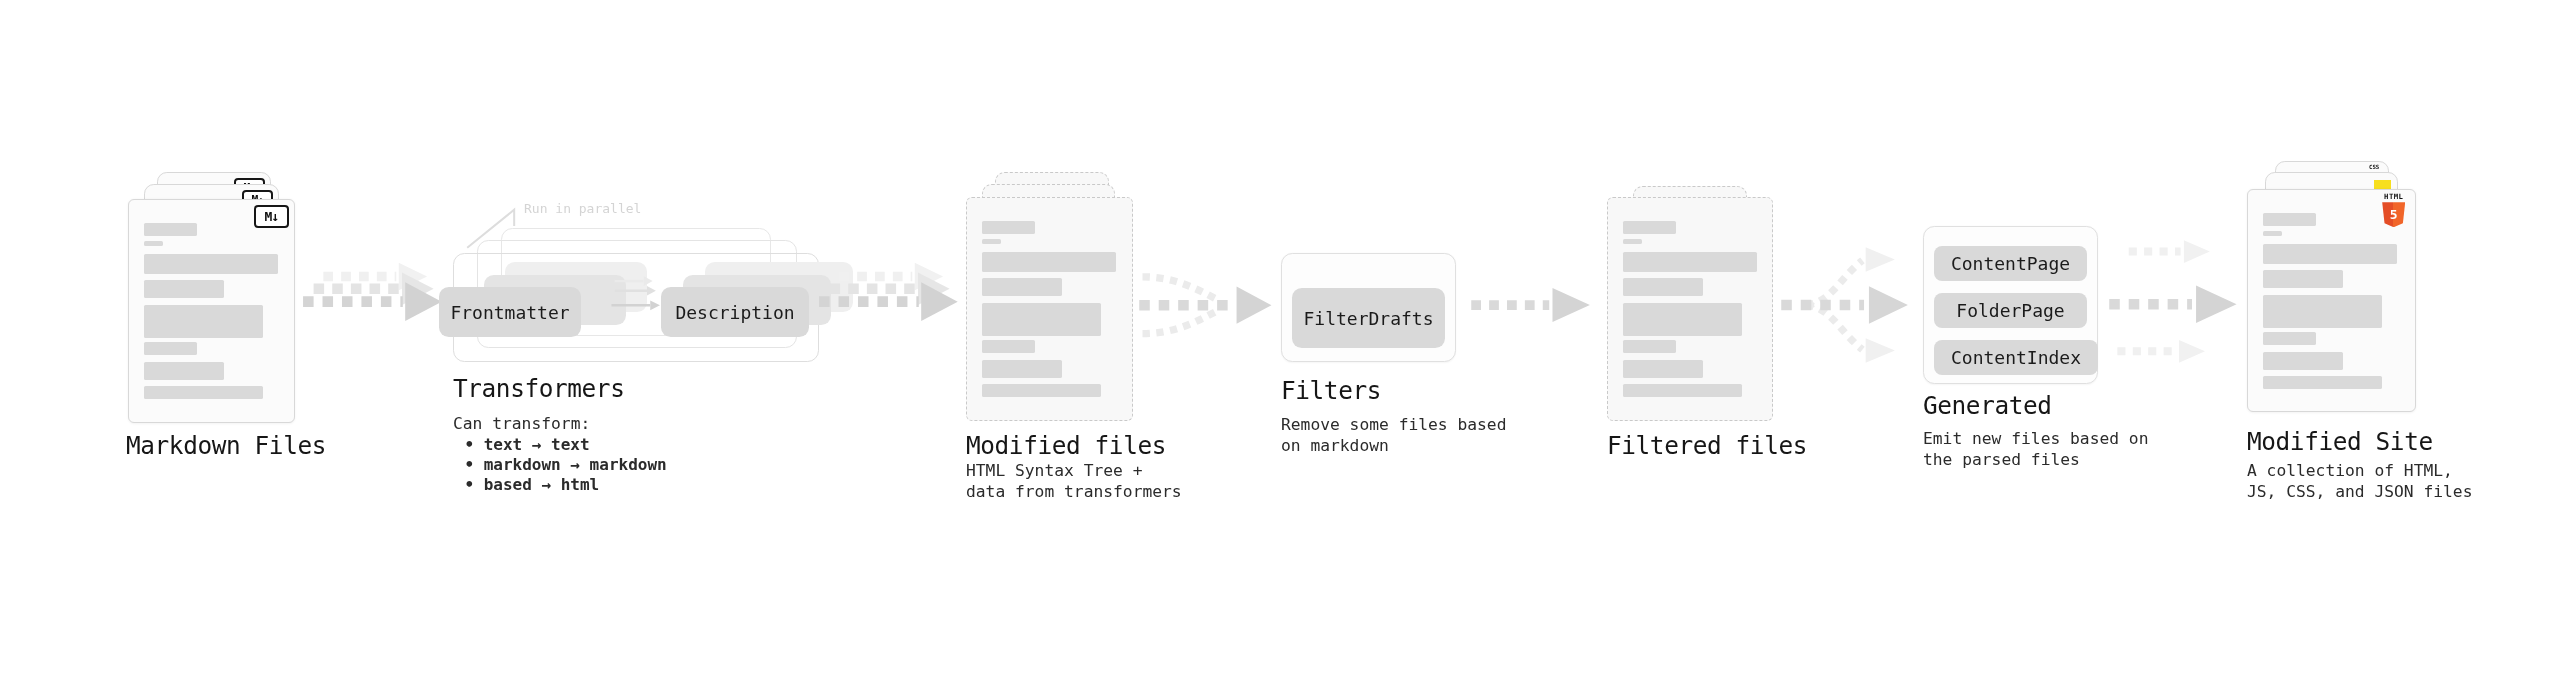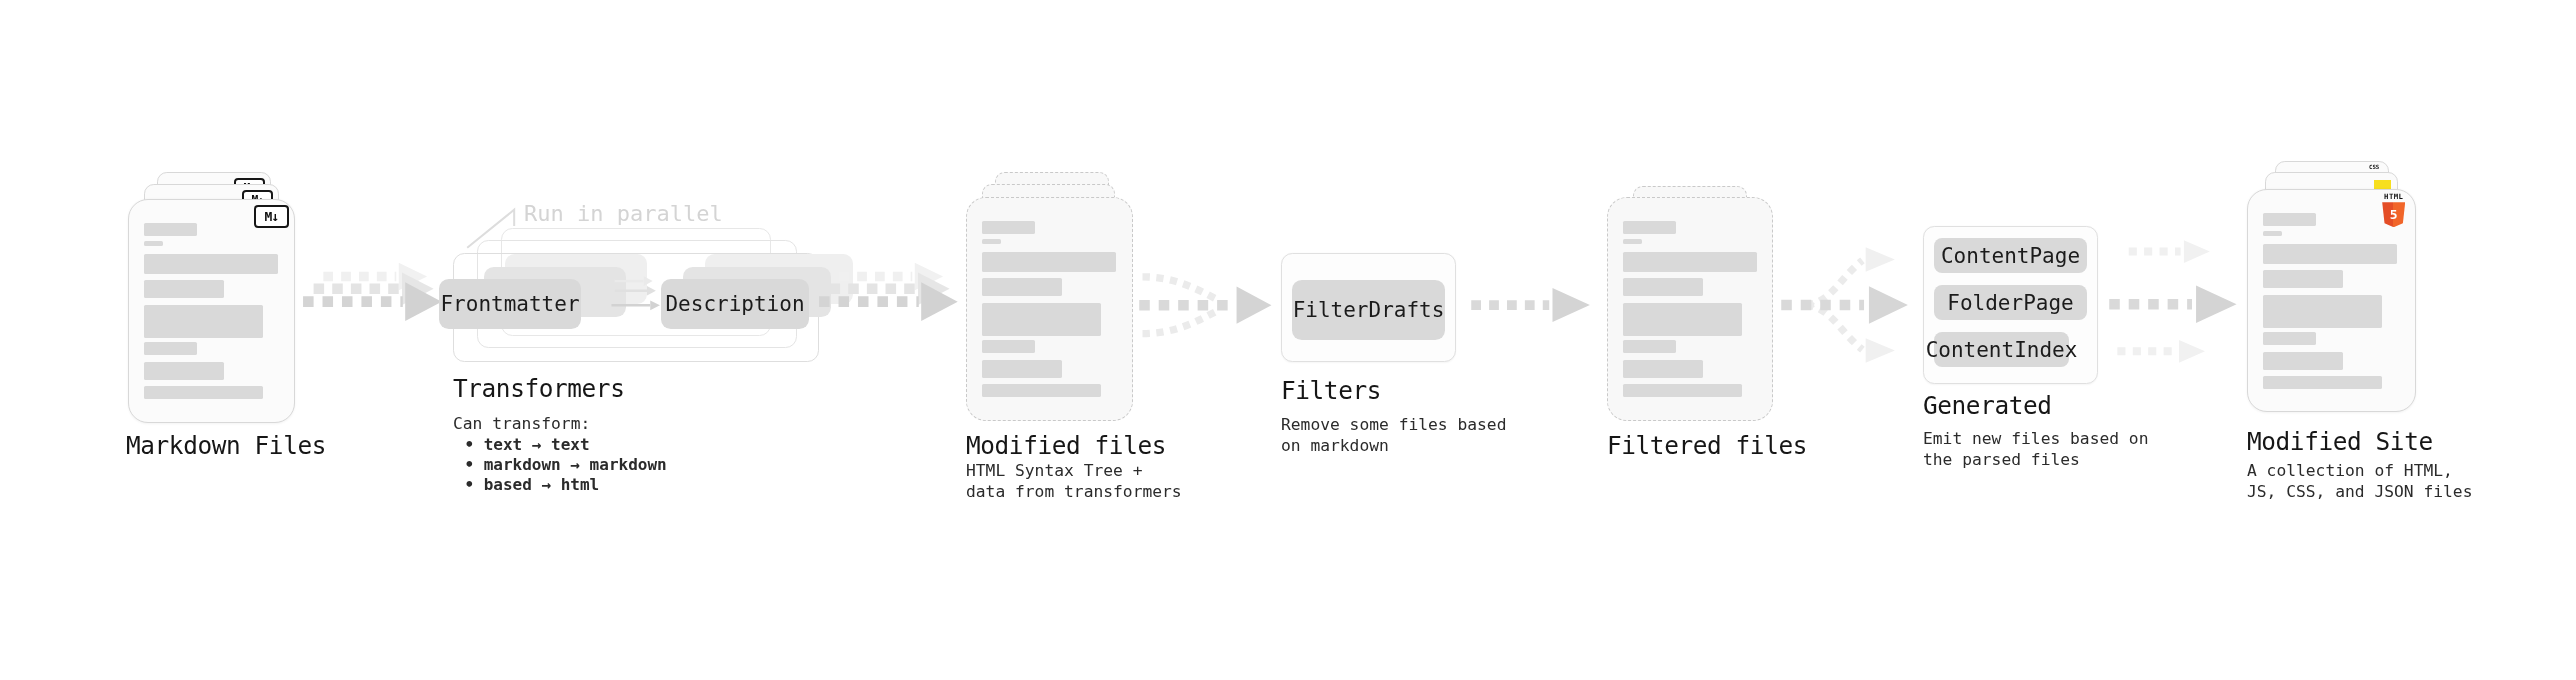--- a/index.html
+++ b/index.html
@@ -3,21 +3,21 @@
 <meta charset="utf-8">
 <style>
   html,body{margin:0;padding:0;background:#fff;}
   #canvas{
     position:relative;width:2576px;height:681px;background:#ffffff;overflow:hidden;
     font-family:"DejaVu Sans Mono", monospace;color:#1a1a1a;
   }
   svg.arr{position:absolute;overflow:visible;}
 
   
-  .doc-card{position:absolute;width:165px;height:222px;border:1.6px solid #d8d8d8;border-radius:20px;
+  .doc-card{position:absolute;width:165px;height:222px;border:1.6px solid #d8d8d8;border-radius:6px;
             background:#fbfbfb;box-shadow:0 0.8px 2.4px rgba(0,0,0,.05);}
   .doc-tab{position:absolute;border:1.6px solid #d8d8d8;border-radius:9.8px;background:#fbfbfb;}
   .dashed{border-style:dashed !important;border-color:#c9c9c9 !important;background:#f8f8f8 !important;box-shadow:none !important;}
 
   
   .bar{position:absolute;left:14.6px;background:#d9d9d9;border-radius:1.6px;}
   .b1{top:23px;width:53px;height:13px}
   .b2{top:41px;width:19.5px;height:4.9px}
   .b3{top:54px;width:134px;height:19.5px}
   .b4{top:80px;width:80px;height:18px}
@@ -39,29 +39,29 @@
        display:flex;align-items:center;justify-content:center;color:#fff;font-weight:bold;font-size:13px;}
   .js-badge{position:absolute;top:6.5px;right:5.7px;width:17px;height:9.8px;background:#f7df1e;}
   .css-badge{position:absolute;top:3.3px;right:5.7px;width:16.3px;text-align:center;
        border-bottom:2.4px solid #2f6df2;padding-bottom:0.8px;
        font-size:5.7px;font-weight:800;color:#111;line-height:5.7px;}
 
   
   .frame{position:absolute;border:1.6px solid #e0e0e0;border-radius:11.4px;background:transparent;}
   .frame.solid{background:#fdfdfd;box-shadow:0 0.8px 1.6px rgba(0,0,0,.04);}
   .node-btn{position:absolute;background:#d9d9d9;border-radius:9.8px;display:flex;align-items:center;
-            justify-content:center;font-size:21px;color:#1b1b1b;white-space:pre;}
+            justify-content:center;font-size:18px;color:#1b1b1b;white-space:pre;margin-top:8px;}
   .ghost1{background:#e4e4e4;}
   .ghost2{background:#efefef;}
 
   
   .title{position:absolute;font-size:24.4px;letter-spacing:-0.4px;color:#161616;white-space:pre;}
   .body-text{position:absolute;font-size:16.3px;line-height:21px;color:#2b2b2b;white-space:pre;}
   .bullet-line{position:absolute;font-size:16px;color:#2b2b2b;white-space:pre;padding-left:11.4px;font-weight:bold;}
-  .annot{position:absolute;font-size:22px;color:#d4d4d4;white-space:pre;}
+  .annot{position:absolute;font-size:13px;color:#d4d4d4;white-space:pre;}
 </style>
 </head>
 <body>
 
 <div id="canvas">
 
   <div>
     <div class="doc-tab" style="left:157px;top:172px;width:112px;height:59px">
       <div class="md-badge small">M↓</div>
     </div>
@@ -212,21 +212,21 @@
     <line x1="4" y1="85" x2="106" y2="85" stroke="#d9d9d9" stroke-width="13" stroke-dasharray="13 11"></line>
     <polygon points="108,14 144,29 108,44" fill="#f0f0f0"></polygon>
     <polygon points="112,62 160,85 112,108" fill="#d6d6d6"></polygon>
     <polygon points="108,126 144,141 108,156" fill="#f0f0f0"></polygon>
   </svg>
 
   <div>
     <div class="frame solid" style="left:1923px;top:226px;width:173px;height:156px"></div>
     <div class="node-btn" style="left:1934px;top:238px;width:153px;height:35px;border-radius:8.1px">ContentPage</div>
     <div class="node-btn" style="left:1934px;top:285px;width:153px;height:35px;border-radius:8.1px">FolderPage</div>
-    <div class="node-btn" style="left:1934px;top:332px;width:135px;height:35px;border-radius:8.1px">ContentIndex</div>
+    <div class="node-btn" style="left:1934px;top:332px;width:164px;height:35px;border-radius:8.1px">ContentIndex</div>
     <div class="title" style="left:1923px;top:391px">Generated</div>
     <div class="body-text" style="left:1923px;top:428px">Emit new files based on</div>
     <div class="body-text" style="left:1923px;top:449px">the parsed files</div>
   </div>
 
   <svg class="arr" style="left:2106px;top:232px" width="146" height="138" viewBox="0 0 180 170">
     <g>
       <line x1="28" y1="24" x2="92" y2="24" stroke="#f0f0f0" stroke-width="10" stroke-dasharray="10 9"></line>
       <polygon points="96,10 128,24 96,38" fill="#f1f1f1"></polygon>
     </g>

